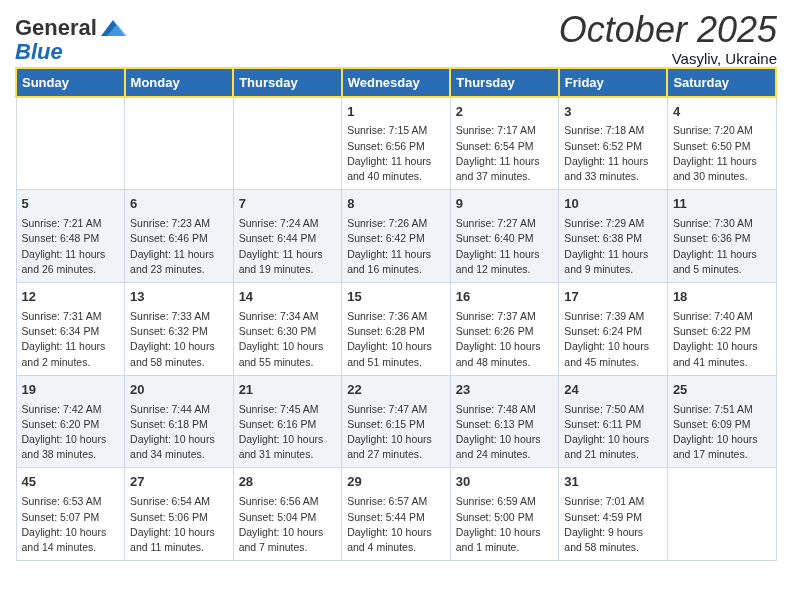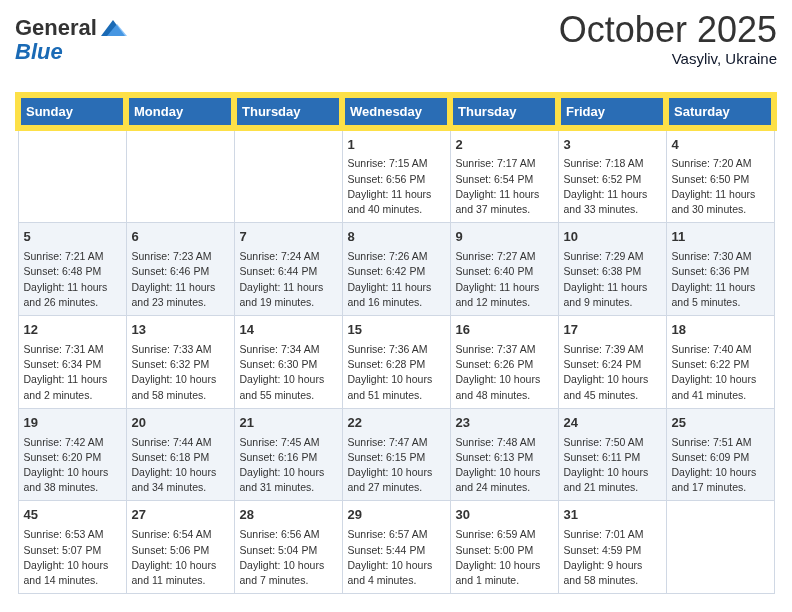--- a/index.html
+++ b/index.html
@@ -11,21 +11,21 @@
       padding: 0;
     }
     .container {
       width: 792px;
       padding: 10px 15px 15px 15px;
     }
     .header {
       display: flex;
       justify-content: space-between;
       align-items: flex-start;
-      margin-bottom: 25px;
+      margin-bottom: 0;
     }
     .logo {
       display: flex;
       align-items: flex-start;
       padding-top: 4px;
     }
     .logo-text {
       font-size: 22px;
       font-weight: bold;
       line-height: 1.1;
@@ -38,40 +38,41 @@
       margin-left: 2px;
     }
     .title-block {
       text-align: right;
     }
     .month-title {
       font-size: 36px;
       font-weight: 300;
       color: #333;
       line-height: 1.1;
+      font-style: italic;
     }
     .location {
       font-size: 15px;
       color: #0f172a;
     }
     table {
       width: 100%;
       border-collapse: collapse;
       table-layout: fixed;
     }
     thead tr {
       background-color: #2a6db5;
     }
     thead th {
       color: #fff;
       font-size: 13px;
       font-weight: bold;
       text-align: left;
       padding: 6px 5px;
-      border: 6px solid #fde047;
+      border: 2px solid #fde047;
     }
     tbody tr {
       height: 88px;
     }
     tbody tr:nth-child(odd) {
       background-color: #fff;
     }
     tbody tr:nth-child(even) {
       background-color: #f0f4f9;
     }

